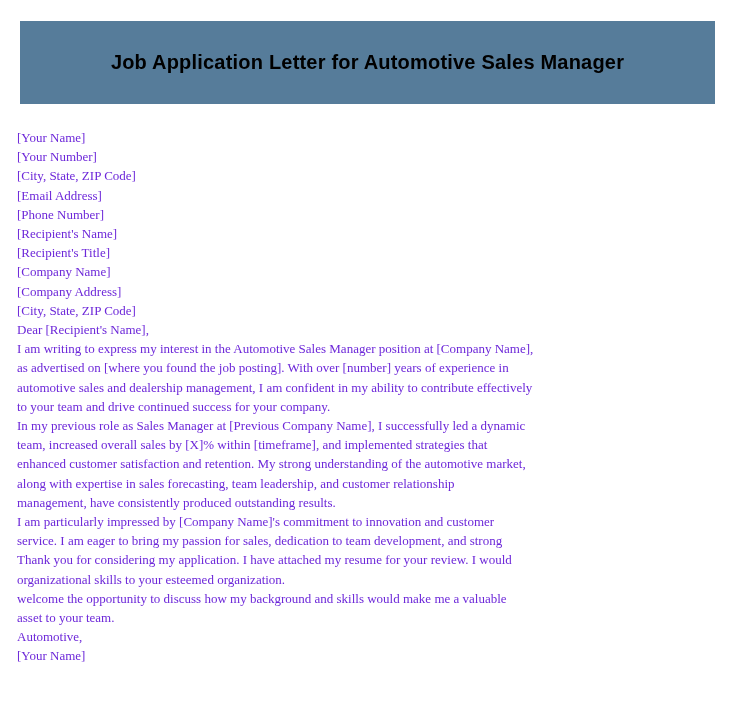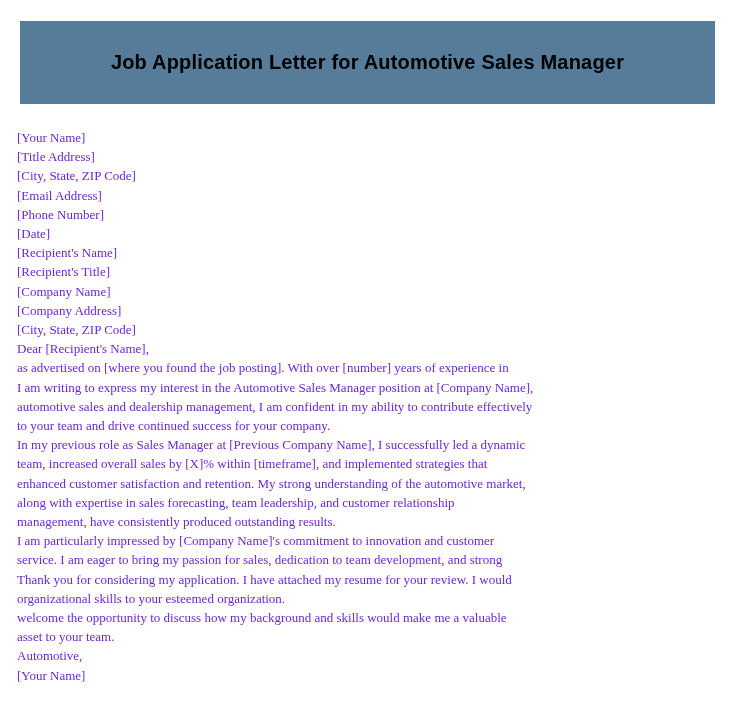--- a/index.html
+++ b/index.html
@@ -50,33 +50,32 @@
 </style>
 </head>
 <body>
 
 <div class="header-band" style="background-color: rgb(86, 124, 154);">
   <h1 class="doc-title">Job Application Letter for Automotive Sales Manager</h1>
 </div>
 
 <div class="letter-body">
     <div class="letter-line">[Your Name]</div>
-    <div class="letter-line">[Title Address]</div>
+    <div class="letter-line">[Your Number]</div>
     <div class="letter-line">[City, State, ZIP Code]</div>
     <div class="letter-line">[Email Address]</div>
     <div class="letter-line">[Phone Number]</div>
-    <div class="letter-line">[Date]</div>
     <div class="letter-line">[Recipient's Name]</div>
     <div class="letter-line">[Recipient's Title]</div>
     <div class="letter-line">[Company Name]</div>
     <div class="letter-line">[Company Address]</div>
     <div class="letter-line">[City, State, ZIP Code]</div>
     <div class="letter-line">Dear [Recipient's Name],</div>
+    <div class="letter-line">I am writing to express my interest in the Automotive Sales Manager position at [Company Name],</div>
     <div class="letter-line">as advertised on [where you found the job posting]. With over [number] years of experience in</div>
-    <div class="letter-line">I am writing to express my interest in the Automotive Sales Manager position at [Company Name],</div>
     <div class="letter-line">automotive sales and dealership management, I am confident in my ability to contribute effectively</div>
     <div class="letter-line">to your team and drive continued success for your company.</div>
     <div class="letter-line">In my previous role as Sales Manager at [Previous Company Name], I successfully led a dynamic</div>
     <div class="letter-line">team, increased overall sales by [X]% within [timeframe], and implemented strategies that</div>
     <div class="letter-line">enhanced customer satisfaction and retention. My strong understanding of the automotive market,</div>
     <div class="letter-line">along with expertise in sales forecasting, team leadership, and customer relationship</div>
     <div class="letter-line">management, have consistently produced outstanding results.</div>
     <div class="letter-line">I am particularly impressed by [Company Name]'s commitment to innovation and customer</div>
     <div class="letter-line">service. I am eager to bring my passion for sales, dedication to team development, and strong</div>
     <div class="letter-line">Thank you for considering my application. I have attached my resume for your review. I would</div>

